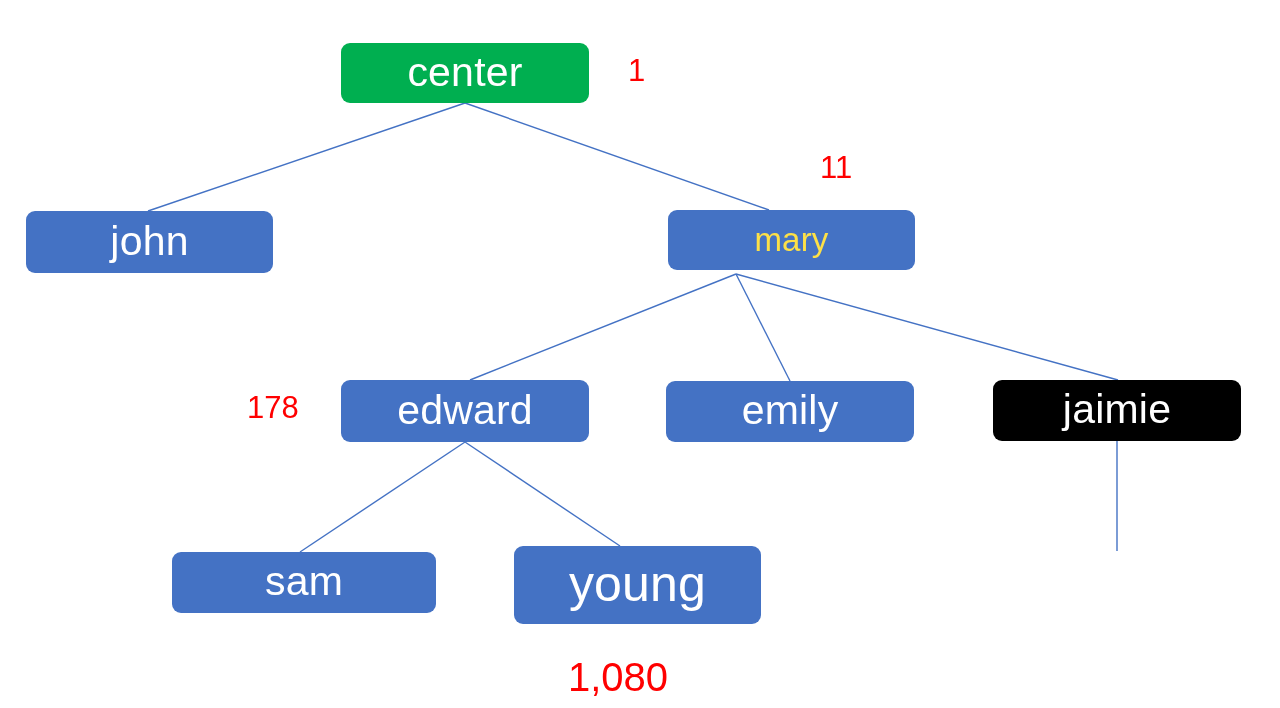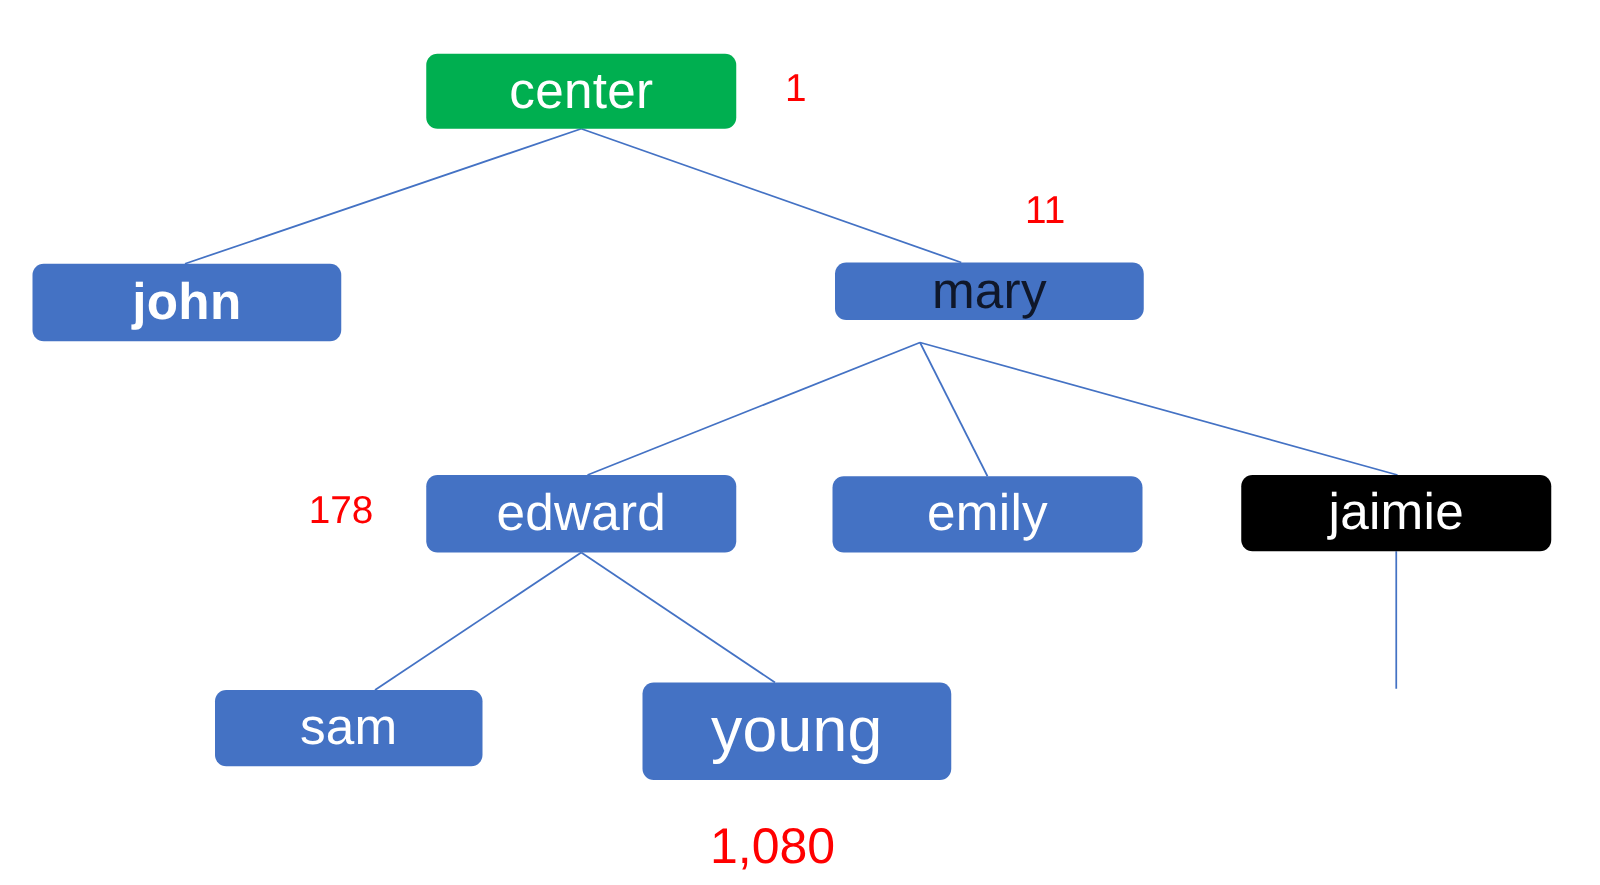--- a/index.html
+++ b/index.html
@@ -70,36 +70,36 @@
       <line x1="736" y1="274" x2="470" y2="380" stroke="#4472C4" stroke-width="1.4"></line>
       <line x1="736" y1="274" x2="790" y2="381" stroke="#4472C4" stroke-width="1.4"></line>
       <line x1="736" y1="274" x2="1118" y2="380" stroke="#4472C4" stroke-width="1.4"></line>
       <line x1="465" y1="442" x2="300" y2="552" stroke="#4472C4" stroke-width="1.4"></line>
       <line x1="465" y1="442" x2="620" y2="546" stroke="#4472C4" stroke-width="1.4"></line>
       <line x1="1117" y1="441" x2="1117" y2="551" stroke="#4472C4" stroke-width="1.4"></line>
     </svg>
 <div class="node root" style="left: 341px; top: 43px; width: 248px; height: 60px; font-size: 41px; background: rgb(0, 175, 80); color: rgb(255, 255, 255);">
       <span class="node-label">center</span>
     </div>
-    <div class="node branch" style="left: 26px; top: 211px; width: 247px; height: 62px; font-size: 41px; background: rgb(68, 114, 196); color: rgb(255, 255, 255); font-weight: bold;">
+    <div class="node branch" style="left: 26px; top: 211px; width: 247px; height: 62px; font-size: 41px; background: rgb(68, 114, 196); color: rgb(255, 255, 255);">
       <span class="node-label">john</span>
     </div>
-    <div class="node branch" style="left: 668px; top: 210px; width: 247px; height: 46px; font-size: 41px; background: rgb(68, 114, 196); color: #0f172a;">
+    <div class="node branch" style="left: 668px; top: 210px; width: 247px; height: 60px; font-size: 33px; background: rgb(68, 114, 196); color: #fde047;">
       <span class="node-label">mary</span>
     </div>
     <div class="node branch" style="left: 666px; top: 381px; width: 248px; height: 61px; font-size: 41px; background: rgb(68, 114, 196); color: rgb(255, 255, 255);">
       <span class="node-label">emily</span>
     </div>
     <div class="node branch" style="left: 341px; top: 380px; width: 248px; height: 62px; font-size: 41px; background: rgb(68, 114, 196); color: rgb(255, 255, 255);">
       <span class="node-label">edward</span>
     </div>
     <div class="node branch" style="left: 993px; top: 380px; width: 248px; height: 61px; font-size: 41px; background: #000000; color: rgb(255, 255, 255);">
       <span class="node-label">jaimie</span>
     </div>
-    <div class="node branch" style="left: 172px; top: 552px; width: 214px; height: 61px; font-size: 41px; background: rgb(68, 114, 196); color: rgb(255, 255, 255);">
+    <div class="node branch" style="left: 172px; top: 552px; width: 264px; height: 61px; font-size: 41px; background: rgb(68, 114, 196); color: rgb(255, 255, 255);">
       <span class="node-label">sam</span>
     </div>
     <div class="node branch" style="left: 514px; top: 546px; width: 247px; height: 78px; font-size: 50px; background: rgb(68, 114, 196); color: rgb(255, 255, 255);">
       <span class="node-label">young</span>
     </div>
     <div class="annotation" style="left: 628px; top: 55px; font-size: 31px; color: rgb(255, 0, 0);">1</div>
     <div class="annotation" style="left: 820px; top: 152px; font-size: 31px; color: rgb(255, 0, 0);">11</div>
     <div class="annotation" style="left: 247px; top: 392px; font-size: 31px; color: rgb(255, 0, 0);">178</div>
     <div class="annotation" style="left: 568px; top: 637px; font-size: 40px; color: rgb(255, 0, 0); margin-top: 20px;">1,080</div>
   </div>

